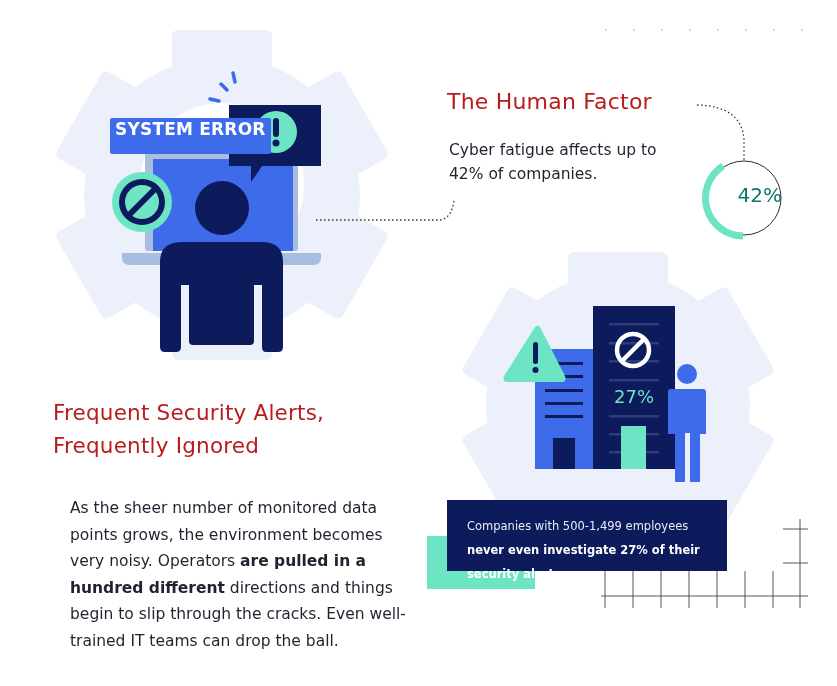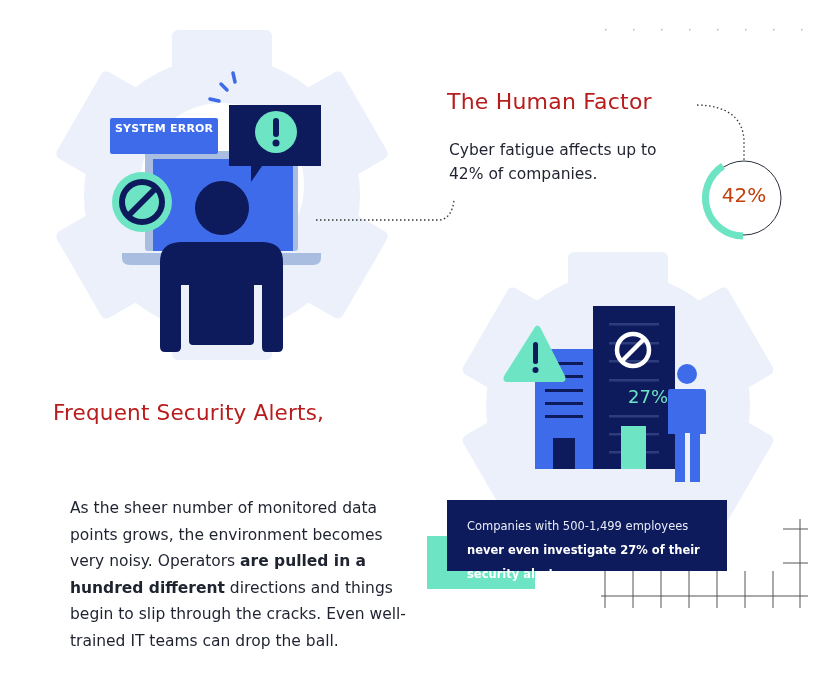--- a/index.html
+++ b/index.html
@@ -6,27 +6,27 @@
   body { width: 837px; height: 686px; position: relative; overflow: hidden;
          font-family: "DejaVu Sans", "Liberation Sans", sans-serif; color: #1b1f2e; }
   .abs { position: absolute; }
   svg.layer { position: absolute; left: 0; top: 0; }
   .h-blue { color: #b91c1c; font-weight: normal; letter-spacing: 0.2px; }
   .title-human { left: 447px; top: 89px; font-size: 22px; margin: 0; white-space: nowrap; }
   .body-human { left: 448px; top: 137px; font-size: 15.5px; line-height: 24px; width: 240px; margin: 1px; color: #1f2330; }
   .title-alerts { left: 53px; top: 396px; font-size: 21.5px; line-height: 33px; margin: 0; width: 340px; }
   .body-alerts { left: 53px; top: 478px; font-size: 15.5px; line-height: 26.5px; width: 340px; margin: 17px; color: #1f2330; }
   .body-alerts b { font-weight: bold; }
-  .pct-circle-label { left: 706px; top: 183px; width: 76px; text-align: center; font-size: 20px; color: #c2410c; }
+  .pct-circle-label { left: 706px; top: 183px; width: 76px; text-align: right; font-size: 20px; color: #0f766e; }
   .caption { left: 447px; top: 500px; width: 280px; height: 71px; background: #0d1a5c; color: #e8ecf8;
              box-sizing: border-box; padding: 14px 18px 0 20px; font-size: 11.5px; line-height: 24px; }
   .caption b { font-weight: bold; color: #ffffff; }
   .error-label { left: 110px; top: 118px; height: 36px; line-height: 22px; padding: 0 5px; background: #3d6bea;
-                 color: #fff; font-size: 11px; font-weight: bold; letter-spacing: 0.2px; border-radius: 2px; white-space: nowrap; }
-  .tower-pct { left: 600px; top: 386px; width: 68px; text-align: right; font-size: 18px; color: #6de4c3; }
+                 color: #fff; font-size: 17px; font-weight: bold; letter-spacing: 0.2px; border-radius: 2px; white-space: nowrap; }
+  .tower-pct { left: 600px; top: 386px; width: 68px; text-align: center; font-size: 18px; color: #6de4c3; }
 </style>
 </head>
 <body>
 
 <svg class="layer" width="837" height="686" viewBox="0 0 837 686">
 
   <g fill="#ebf0fb">
     <circle cx="222" cy="195" r="138"></circle>
     <g transform="translate(222 195)">
       <rect x="-50" y="-165" width="100" height="60" rx="6"></rect>
@@ -160,16 +160,17 @@
 
 <div class="abs tower-pct">27%</div>
 
 <h2 class="abs h-blue title-human">The Human Factor</h2>
 <p class="abs body-human">Cyber fatigue affects up to 42% of companies.</p>
 
 <div class="abs pct-circle-label">42%</div>
 
 <h2 class="abs h-blue title-alerts">
   <span>Frequent Security Alerts,</span><br>
+  <span>Frequently Ignored</span>
 </h2>
 <p class="abs body-alerts"><span>As the sheer number of monitored data points grows, the environment becomes very noisy. Operators </span><b>are pulled in a hundred different</b><span> directions and things begin to slip through the cracks. Even well-trained IT teams can drop the ball.</span></p>
 
 <div class="abs caption"><span>Companies with 500-1,499 employees </span><b>never even investigate 27%</b><b> of their security alerts.</b></div>
 
 </body></html>

